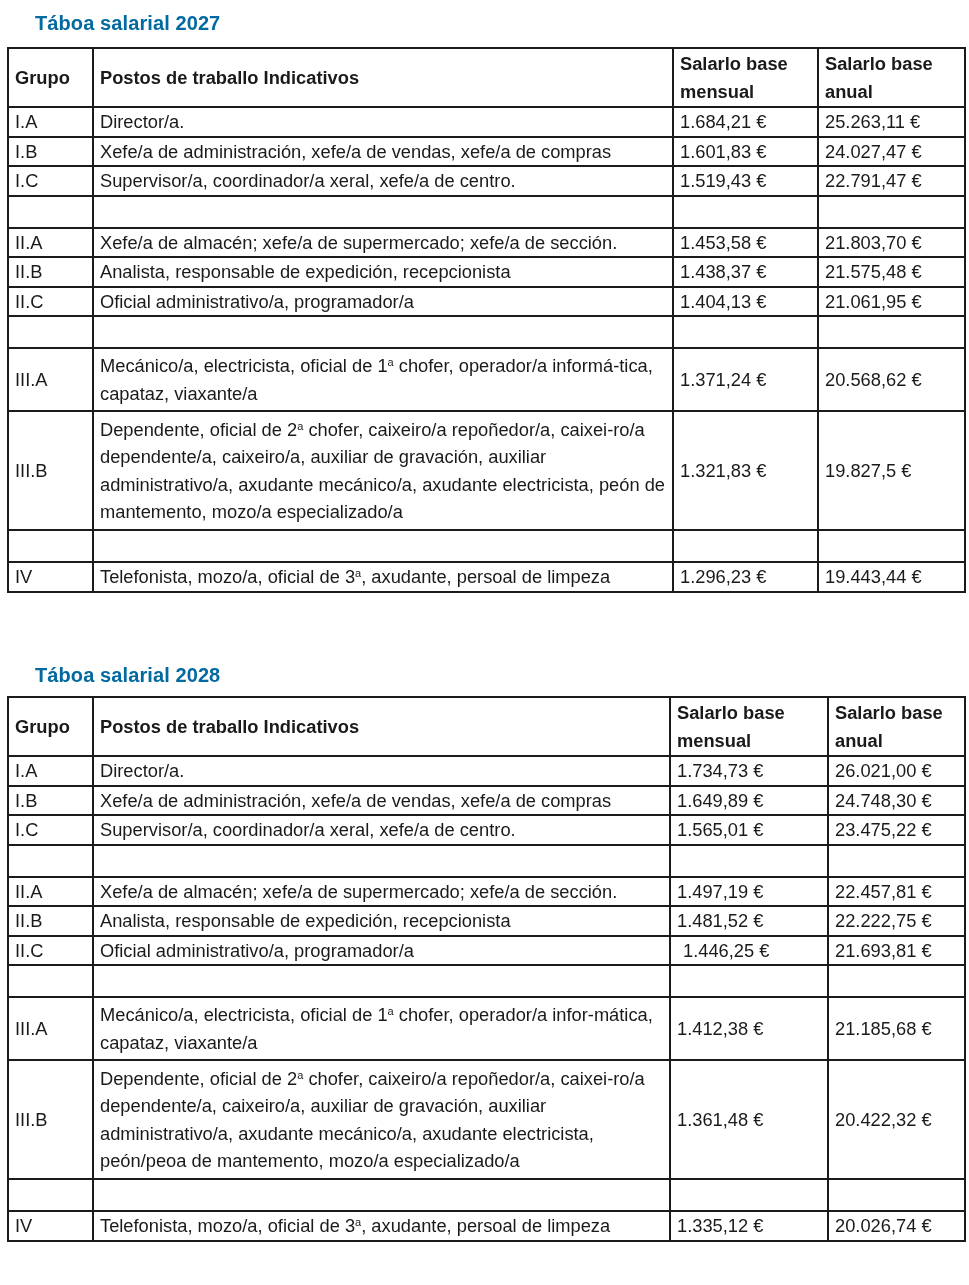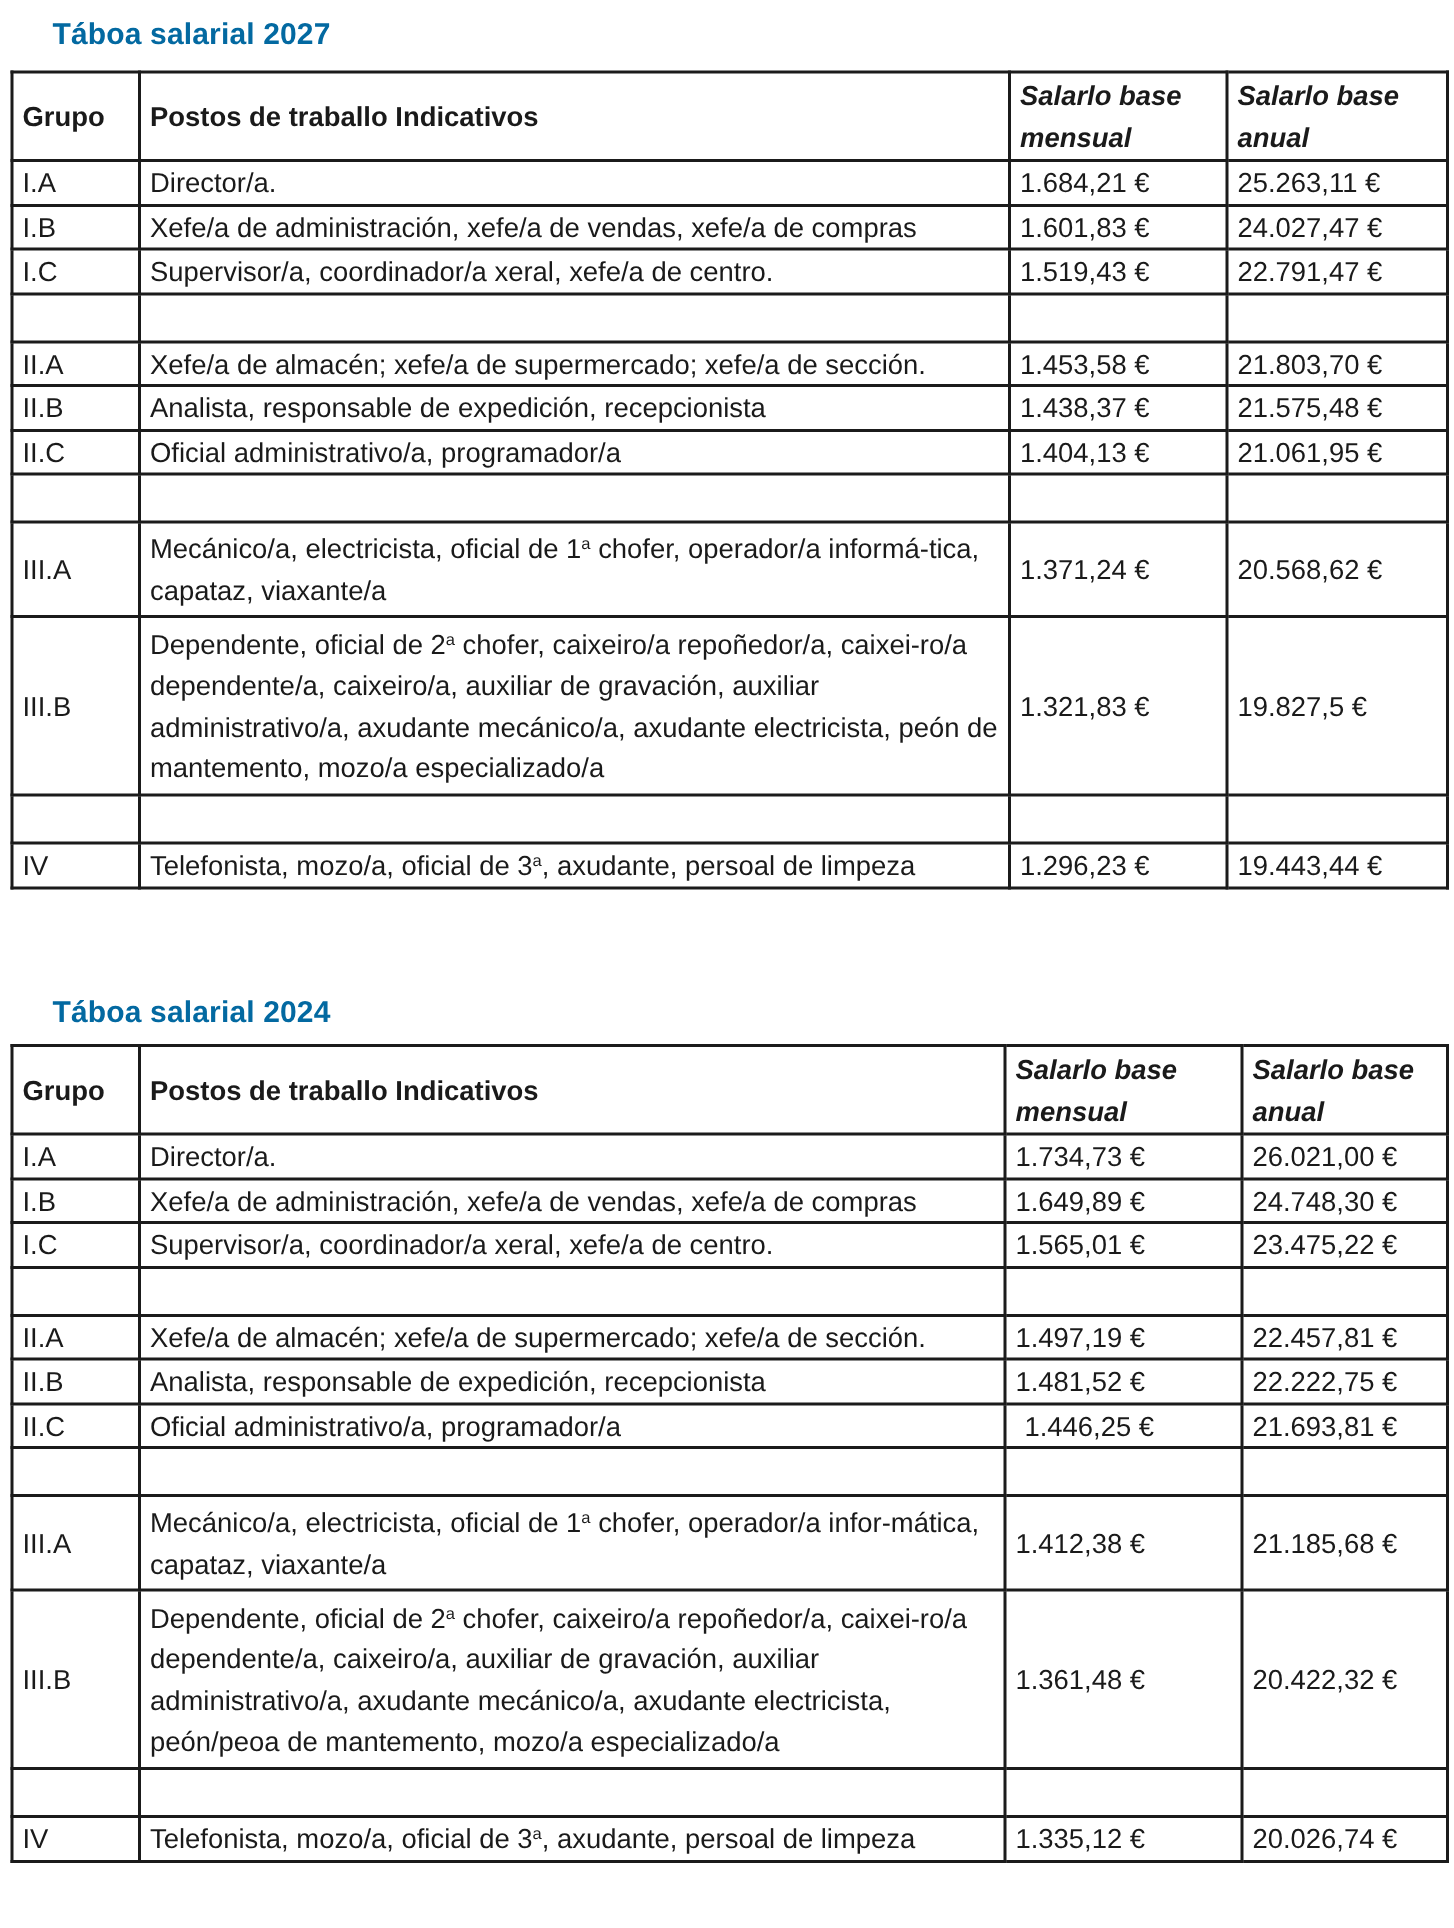--- a/index.html
+++ b/index.html
@@ -76,21 +76,21 @@
   .col-grupo-28 { width: 85px; }
   .col-postos-28 { width: 577px; }
   .col-mens-28 { width: 158px; }
   .col-anual-28 { width: 137px; }
 
   sup.ord {
     font-size: 11px;
     vertical-align: 6px;
     line-height: 0;
   }
-  .hdr-line { display: block; font-style: italic; }
+  .hdr-line { display: block; }
   .val-indent { padding-left: 12px !important; }
 </style>
 </head>
 <body>
 
 <div class="section sec-2027">
   <div class="table-title">Táboa salarial 2027</div>
   <table class="salary">
     <colgroup>
       <col class="col-grupo-27">
@@ -181,21 +181,21 @@
       <td>IV</td>
       <td><span>Telefonista, mozo/a, oficial de 3</span><sup class="ord">a</sup><span>, axudante, persoal de limpeza</span></td>
       <td>1.296,23 €</td>
       <td>19.443,44 €</td>
     </tr>
   </tbody>
     </table>
 </div>
 
 <div class="section sec-2028">
-  <div class="table-title">Táboa salarial 2024</div>
+  <div class="table-title">Táboa salarial 2028</div>
   <table class="salary">
     <colgroup>
       <col class="col-grupo-28">
         <col class="col-postos-28">
         <col class="col-mens-28">
         <col class="col-anual-28">
     </colgroup>
     <tbody>
         <tr class="hdr">
       <th>Grupo</th>

